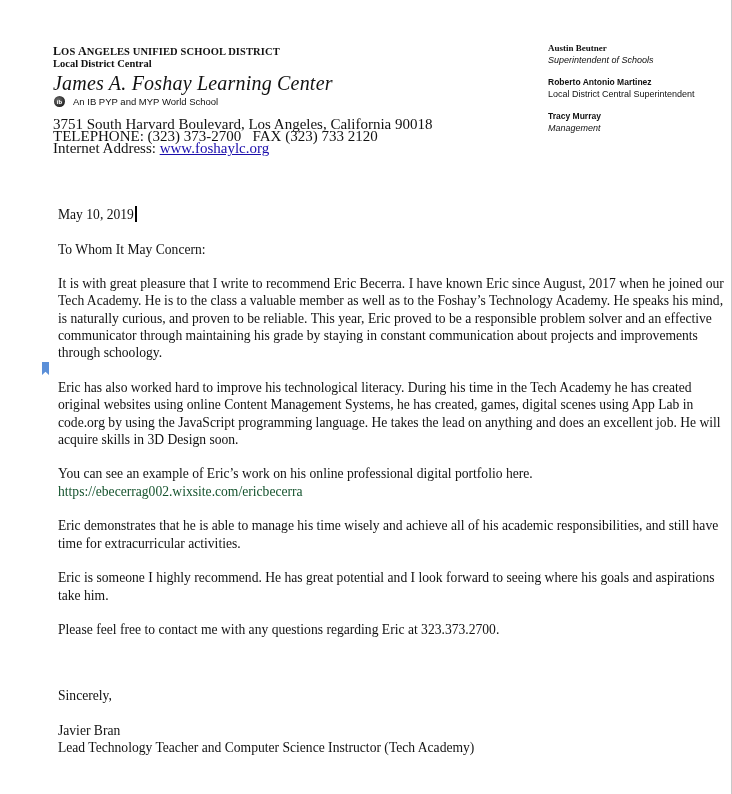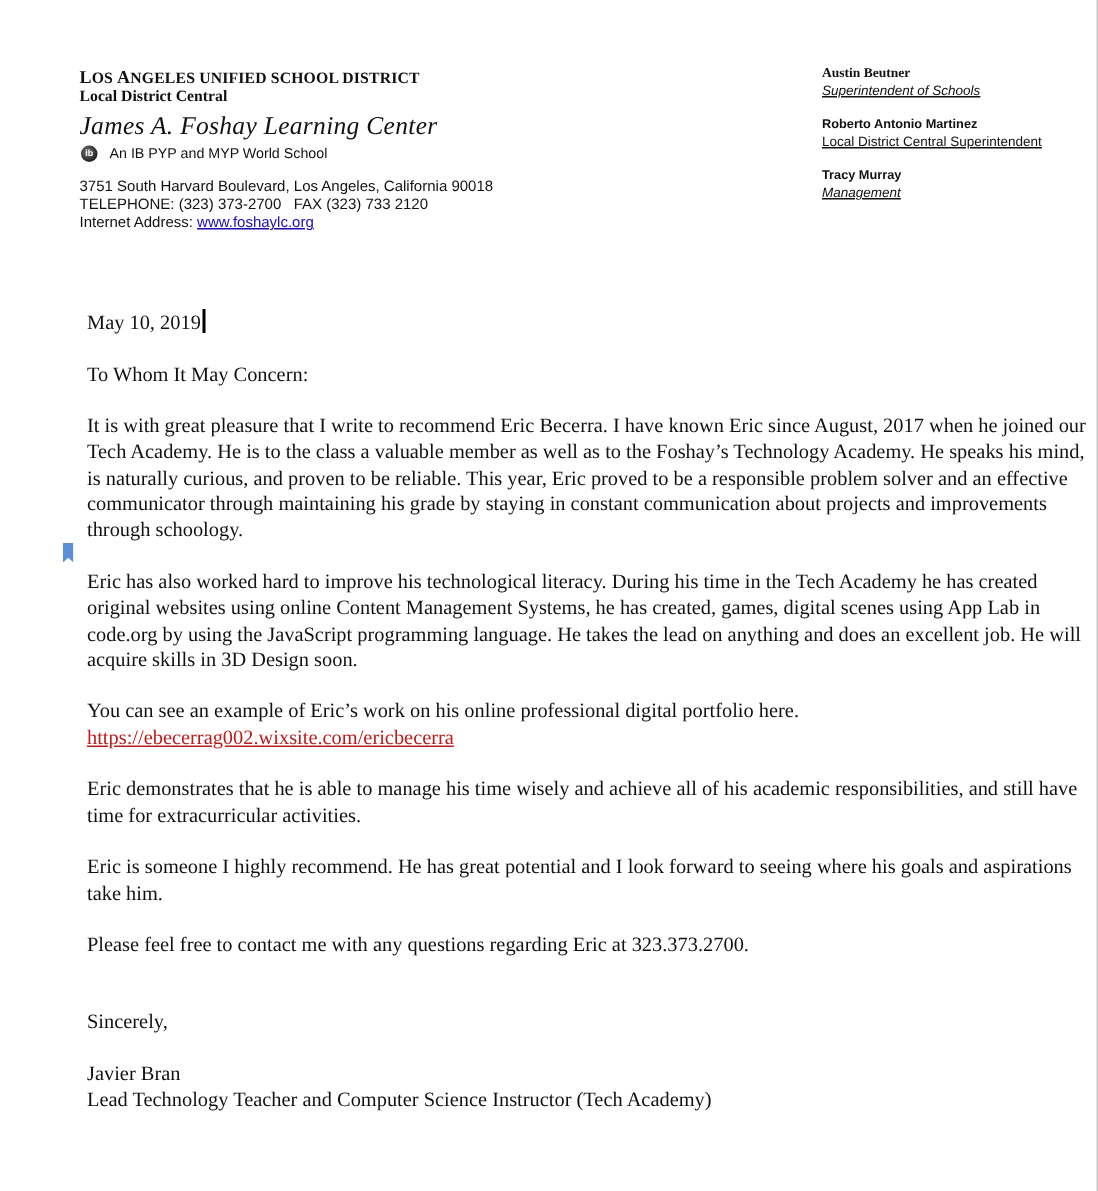--- a/index.html
+++ b/index.html
@@ -5,35 +5,35 @@
   html, body { margin: 0; padding: 0; }
   body {
     width: 732px; height: 794px; background: #ffffff; position: relative;
     overflow: hidden; color: #111; font-family: "Liberation Serif", serif;
   }
   .right-border { position: absolute; top: 0; right: 0; width: 1px; height: 794px; background: #c8c8c8; }
   .lh-left { position: absolute; left: 53px; top: 45px; }
   .district { font-family: "Liberation Serif", serif; font-weight: bold; font-size: 10.5px; line-height: 12px; letter-spacing: 0.1px; }
   .district .cap { font-size: 12px; }
   .ldc { font-family: "Liberation Serif", serif; font-weight: bold; font-size: 10.5px; line-height: 12px; }
-  .school { font-family: "Liberation Serif", serif; font-style: italic; font-size: 17px; line-height: 22px; margin-top: 2px; letter-spacing: 0.2px; }
+  .school { font-family: "Liberation Serif", serif; font-style: italic; font-size: 20px; line-height: 22px; margin-top: 2px; letter-spacing: 0.2px; }
   .ib-row { display: flex; align-items: flex-start; font-family: "Liberation Sans", sans-serif; font-size: 9.5px; margin-top: 2px; height: 14px; }
   .ib-logo { width: 11px; height: 11px; border-radius: 50%; background: radial-gradient(circle at 40% 40%, #777 0%, #222 70%); color: #fff; font-size: 6px; display: inline-flex; align-items: center; justify-content: center; margin-right: 8px; margin-left: 1px; font-weight: bold; }
-  .addr { font-family: Liberation Sans, sans-serif; font-size: 10px; line-height: 12px; margin-top: 8px; }
+  .addr { font-family: Liberation Serif, serif; font-size: 15px; line-height: 12px; margin-top: 8px; }
   .addr a { color: #1a0dab; text-decoration: underline; }
   .lh-right { position: absolute; left: 548px; top: 43px; font-family: "Liberation Sans", sans-serif; }
   .officer { margin-bottom: 11px; }
   .officer .name { font-weight: bold; font-size: 8.5px; line-height: 11px; }
   .officer .name.serif { font-family: "Liberation Serif", serif; font-size: 9px; }
-  .officer .title { font-size: 9px; line-height: 12px; text-decoration: underline; }
+  .officer .title { font-size: 9px; line-height: 12px; }
   .officer .title.it { font-style: italic; }
   .letter { position: absolute; left: 58px; top: 206px; width: 670px; font-family: "Liberation Serif", serif; font-size: 13.6px; line-height: 17.3px; }
   .letter p { margin: 0 0 17.3px 0; }
   .cursor { display: inline-block; width: 2px; height: 16px; background: #000; vertical-align: -3px; margin-left: 1px; }
-  .portfolio { color: #b91c1c; text-decoration: underline; }
+  .portfolio { color: #14532d; }
   .bookmark { position: absolute; left: 42px; top: 362px; width: 7px; height: 13px; background: #5b8fd8; clip-path: polygon(0 0, 100% 0, 100% 100%, 50% 75%, 0 100%); }
 </style>
 </head>
 <body>
 
 <div class="right-border"></div>
 
 <div class="lh-left">
   <div class="district"><span class="cap">L</span><span>OS </span><span class="cap">A</span><span>NGELES UNIFIED SCHOOL DISTRICT</span></div>
   <div class="ldc">Local District Central</div>
@@ -71,16 +71,16 @@
   <p>To Whom It May Concern:</p>
   <p>It is with great pleasure that I write to recommend Eric Becerra. I have known Eric since August, 2017 when he joined our Tech Academy. He is to the class a valuable member as well as to the Foshay’s Technology Academy.  He speaks his mind, is naturally curious, and proven to be reliable.  This year, Eric proved to be a responsible problem solver and an effective communicator through maintaining his grade by staying in constant communication about projects and improvements through schoology.</p>
   <p>Eric has also worked hard to improve his technological literacy. During his time in the Tech Academy he has created original websites using online Content Management Systems, he has created, games, digital scenes using App Lab in code.org by using the JavaScript programming language. He takes the lead on anything and does an excellent job. He will acquire skills in 3D Design soon.</p>
   <p>
     <span>You can see an example of Eric’s work on his online professional digital portfolio here.</span><br>
     <a class="portfolio">https://ebecerrag002.wixsite.com/ericbecerra</a>
   </p>
   <p>Eric demonstrates that he is able to manage his time wisely and achieve all of his academic responsibilities, and still have time for extracurricular activities.</p>
   <p>Eric is someone I highly recommend. He has great potential and I look forward to seeing where his goals and aspirations take him.</p>
   <p>Please feel free to contact me with any questions regarding Eric at 323.373.2700.</p>
-  <p style="margin-top:34px;">Sincerely,</p>
+  <p style="margin-top:49px;">Sincerely,</p>
   <div>Javier Bran</div>
   <div>Lead Technology Teacher and Computer Science Instructor (Tech Academy)</div>
 </div>
 
 </body></html>

